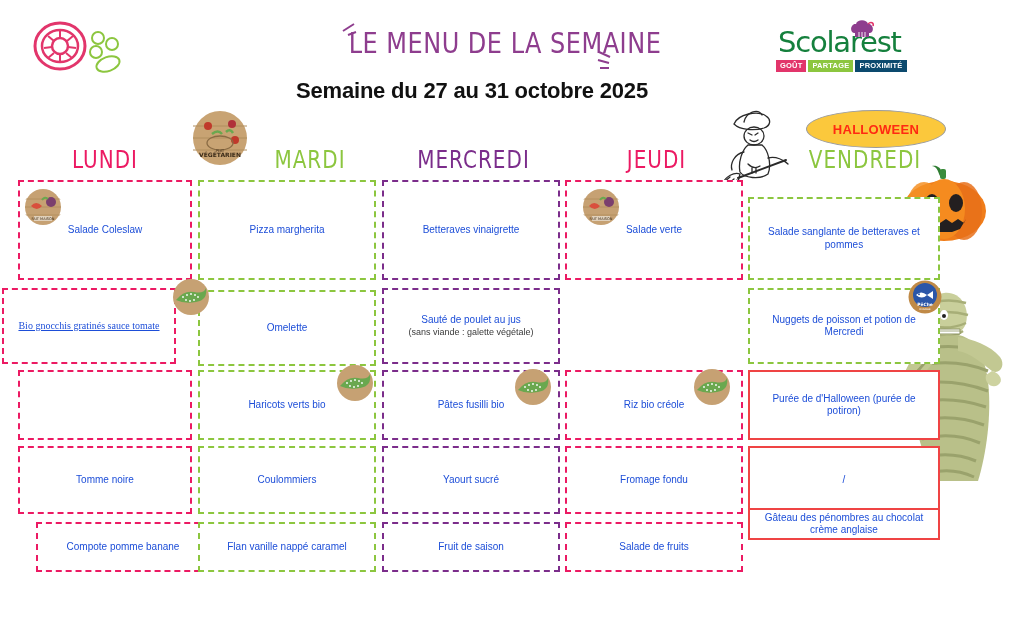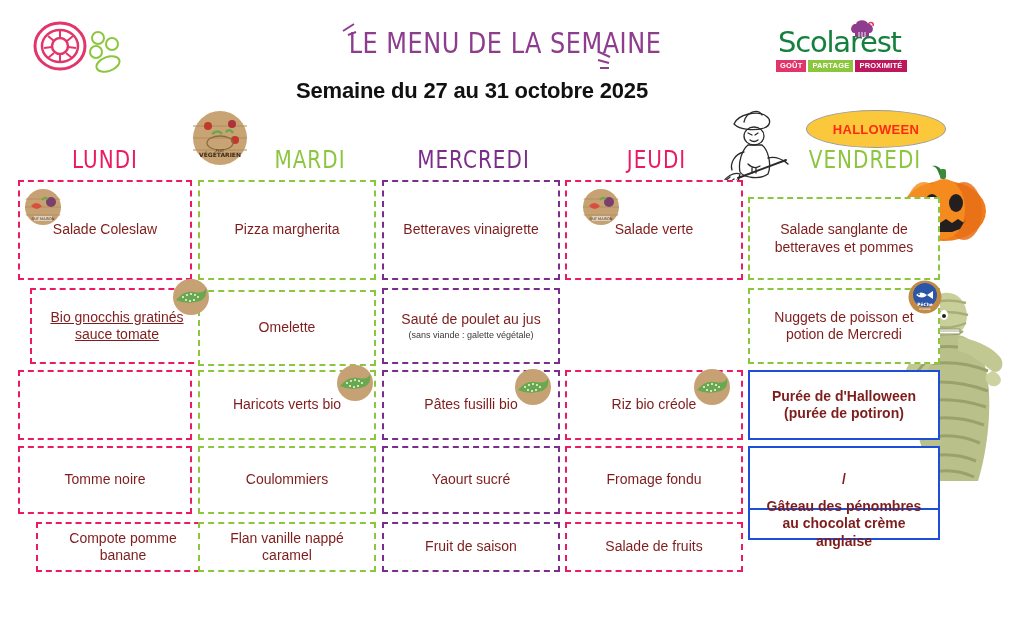--- a/index.html
+++ b/index.html
@@ -45,21 +45,21 @@
     font-family: "DejaVu Sans", sans-serif; line-height: 1; padding-left: 2px;
   }
   .logo-chef { position: absolute; left: 74px; top: -9px; width: 24px; height: 22px; }
   .logo-bar { display: flex; gap: 2px; margin-top: 3px; }
   .logo-bar span {
     color: #fff; font-size: 7.5px; font-weight: bold; letter-spacing: 0.2px;
     padding: 2px 4px 2px; line-height: 1; white-space: nowrap;
   }
   .lb-gout { background: #e2356b; }
   .lb-partage { background: #8cc63f; }
-  .lb-prox { background: #be185d; }
+  .lb-prox { background: #0c4a6e; }
 
   
   .halloween {
     position: absolute; left: 806px; top: 110px;
     width: 140px; height: 38px; border-radius: 50%;
     background: #fbc83c; border: 1px solid #9a9a9a;
     display: flex; align-items: center; justify-content: center;
     color: #ff2a12; font-size: 13px; font-weight: bold; letter-spacing: 0.3px;
   }
 
@@ -82,29 +82,29 @@
   
   .cell {
     position: absolute;
     display: flex; flex-direction: column;
     align-items: center; justify-content: center;
     text-align: center;
     background: #fff;
     padding: 3px 7px;
   }
   .cell .dish {
-    font-size: 14px; color: #7f1d1d; line-height: 1.25;
+    font-size: 10px; color: #1d4ed8; line-height: 1.25;
   }
   .cell .dish.underline { text-decoration: underline; }
   .cell .note { font-size: 9px; color: #3a3a3a; margin-top: 1px; line-height: 1.2; }
 
   .dashed-pink   { border: 2.5px dashed #ec1a63; }
   .dashed-green  { border: 2.5px dashed #8cc63f; }
   .dashed-purple { border: 2.5px dashed #7b2d8b; }
-  .solid-green   { border: 2px solid #1d4ed8; font-weight: bold; }
+  .solid-green   { border: 2px solid #ef4444; }
 
   
   .round-badge {
     position: absolute; border-radius: 50%;
     overflow: hidden; z-index: 6;
   }
 </style>
 </head>
 <body>
 
@@ -250,21 +250,21 @@
 
   <div class="day-head" style="left:18px;  width:174px; color:#ec1a63;">LUNDI</div>
   <div class="day-head" style="left:238px; width:144px; color:#8cc63f;">MARDI</div>
   <div class="day-head" style="left:382px; width:183px; color:#7b2d8b;">MERCREDI</div>
   <div class="day-head" style="left:565px; width:183px; color:#ec1a63;">JEUDI</div>
   <div class="day-head" style="left:790px; width:150px; color:#8cc63f;">VENDREDI</div>
 
   <div class="cell dashed-pink" style="left:18px; top:180px; width:174px; height:100px;">
     <span class="dish">Salade Coleslaw</span>
   </div>
-  <div class="cell dashed-pink" style="left:30px; top:288px; width:174px; height:76px;">
+  <div class="cell dashed-pink" style="left:2px; top:288px; width:174px; height:76px;font-family:Liberation Serif, serif;">
     <span class="dish underline">Bio gnocchis gratinés sauce tomate</span>
   </div>
   <div class="cell dashed-pink" style="left:18px; top:370px; width:174px; height:70px;">
     <span class="dish"></span>
   </div>
   <div class="cell dashed-pink" style="left:18px; top:446px; width:174px; height:68px;">
     <span class="dish">Tomme noire</span>
   </div>
   <div class="cell dashed-pink" style="left:36px; top:522px; width:174px; height:50px;">
     <span class="dish">Compote pomme banane</span>

